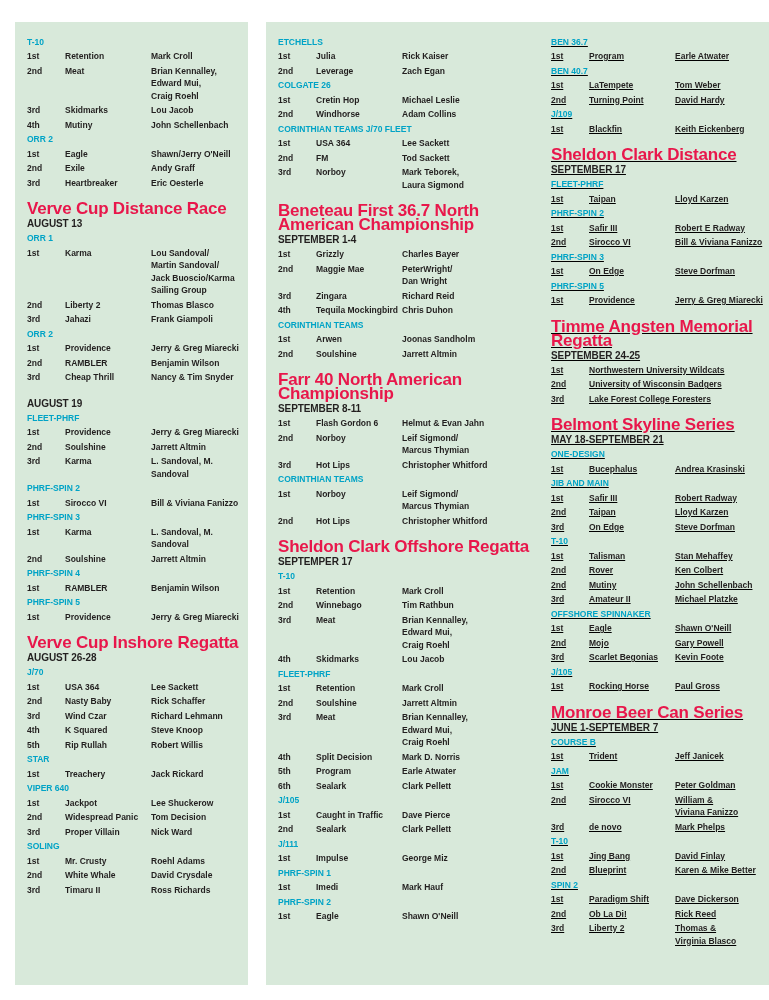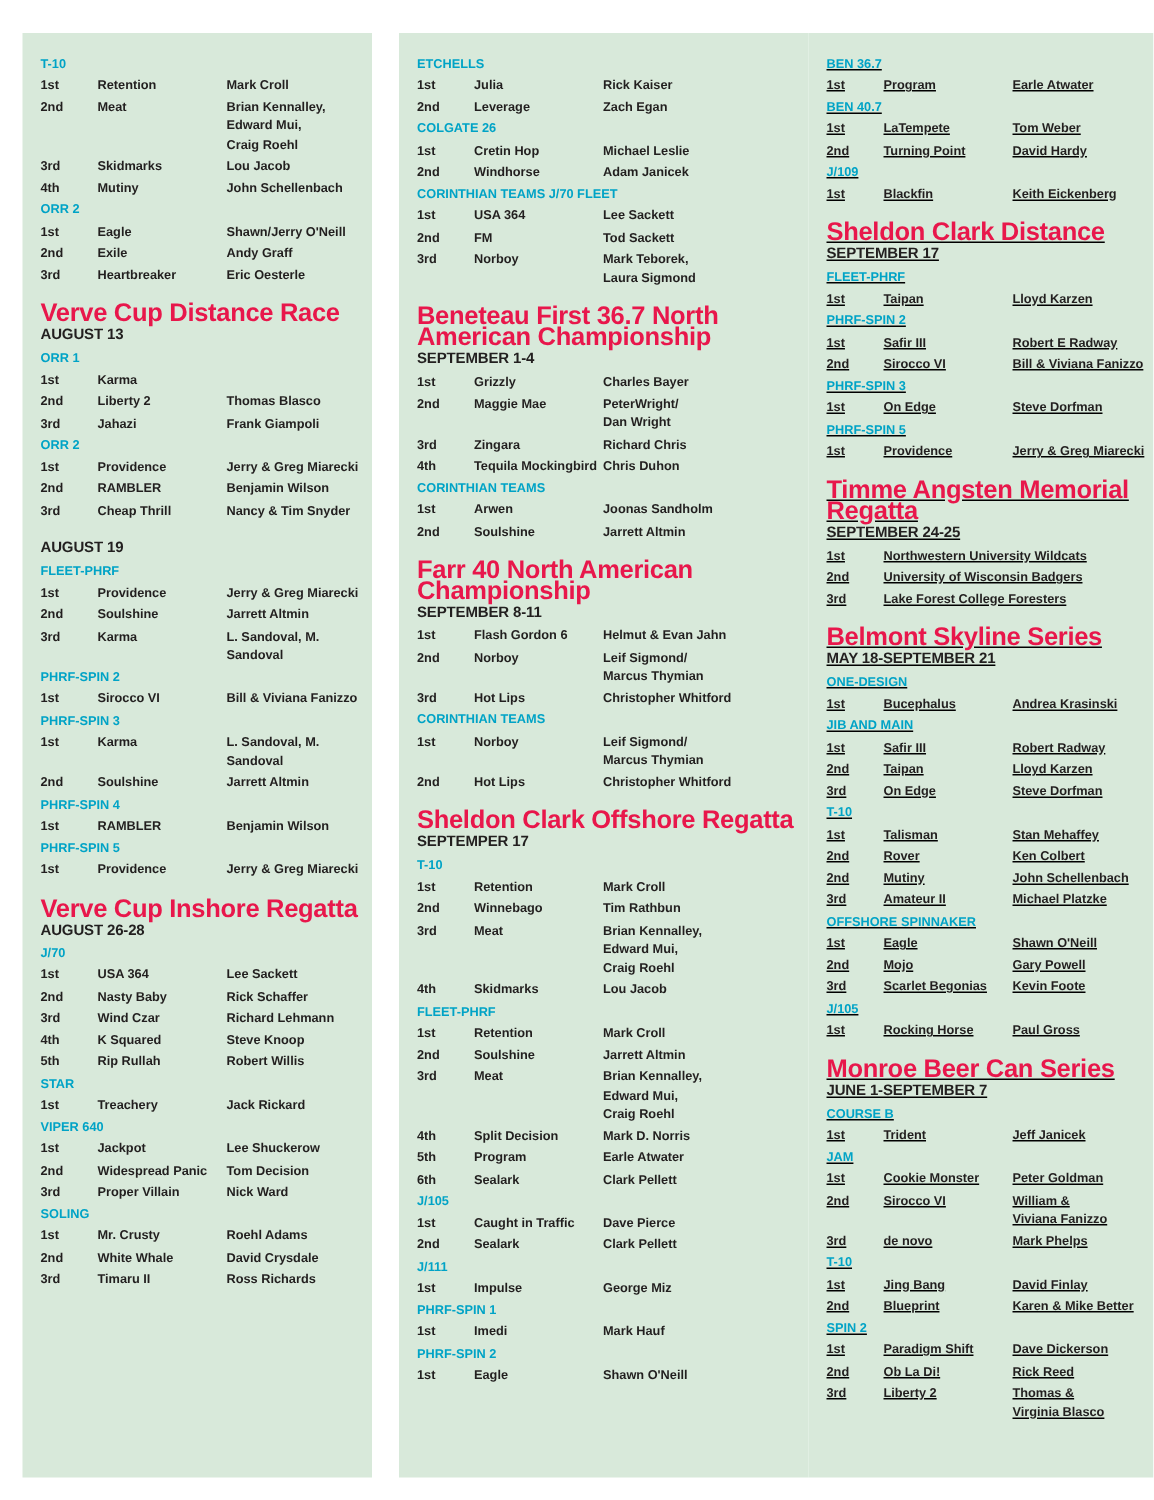--- a/index.html
+++ b/index.html
@@ -87,20 +87,24 @@
             <span class="cell skipper">Eric Oesterle</span>
           </div>
         </div>
         <div class="section">
           <h2 class="race-title">Verve Cup Distance Race</h2>
           <div class="race-date">AUGUST 13</div>
           <h3 class="class-hdr">ORR 1</h3>
           <div class="row">
             <span class="cell place">1st</span>
             <span class="cell boat">Karma</span>
+            <span class="cell skipper">Lou Sandoval/
+Martin Sandoval/
+Jack Buoscio/Karma
+Sailing Group</span>
           </div>
           <div class="row">
             <span class="cell place">2nd</span>
             <span class="cell boat">Liberty 2</span>
             <span class="cell skipper">Thomas Blasco</span>
           </div>
           <div class="row">
             <span class="cell place">3rd</span>
             <span class="cell boat">Jahazi</span>
             <span class="cell skipper">Frank Giampoli</span>
@@ -256,21 +260,21 @@
           </div>
           <h3 class="class-hdr">COLGATE 26</h3>
           <div class="row">
             <span class="cell place">1st</span>
             <span class="cell boat">Cretin Hop</span>
             <span class="cell skipper">Michael Leslie</span>
           </div>
           <div class="row">
             <span class="cell place">2nd</span>
             <span class="cell boat">Windhorse</span>
-            <span class="cell skipper">Adam Janicek</span>
+            <span class="cell skipper">Adam Collins</span>
           </div>
           <h3 class="class-hdr">CORINTHIAN TEAMS J/70 FLEET</h3>
           <div class="row">
             <span class="cell place">1st</span>
             <span class="cell boat">USA 364</span>
             <span class="cell skipper">Lee Sackett</span>
           </div>
           <div class="row">
             <span class="cell place">2nd</span>
             <span class="cell boat">FM</span>
@@ -294,21 +298,21 @@
           </div>
           <div class="row">
             <span class="cell place">2nd</span>
             <span class="cell boat">Maggie Mae</span>
             <span class="cell skipper">PeterWright/
 Dan Wright</span>
           </div>
           <div class="row">
             <span class="cell place">3rd</span>
             <span class="cell boat">Zingara</span>
-            <span class="cell skipper">Richard Chris</span>
+            <span class="cell skipper">Richard Reid</span>
           </div>
           <div class="row">
             <span class="cell place">4th</span>
             <span class="cell boat">Tequila Mockingbird</span>
             <span class="cell skipper">Chris Duhon</span>
           </div>
           <h3 class="class-hdr">CORINTHIAN TEAMS</h3>
           <div class="row">
             <span class="cell place">1st</span>
             <span class="cell boat">Arwen</span>

